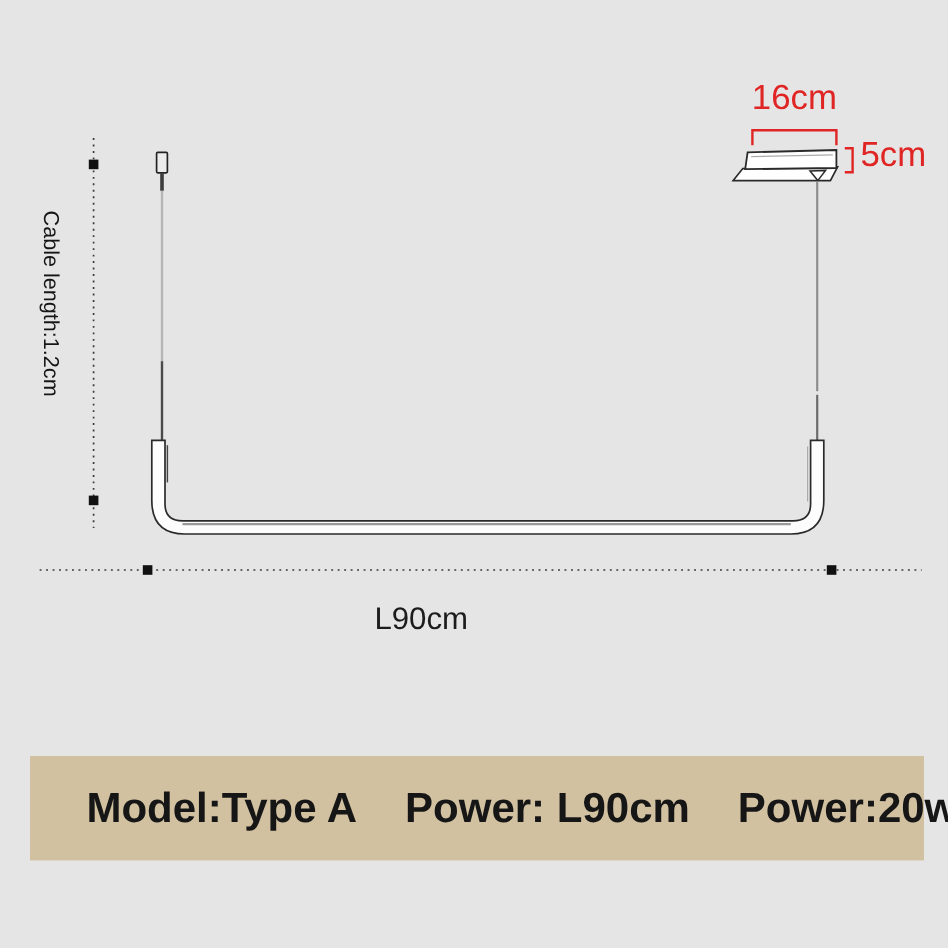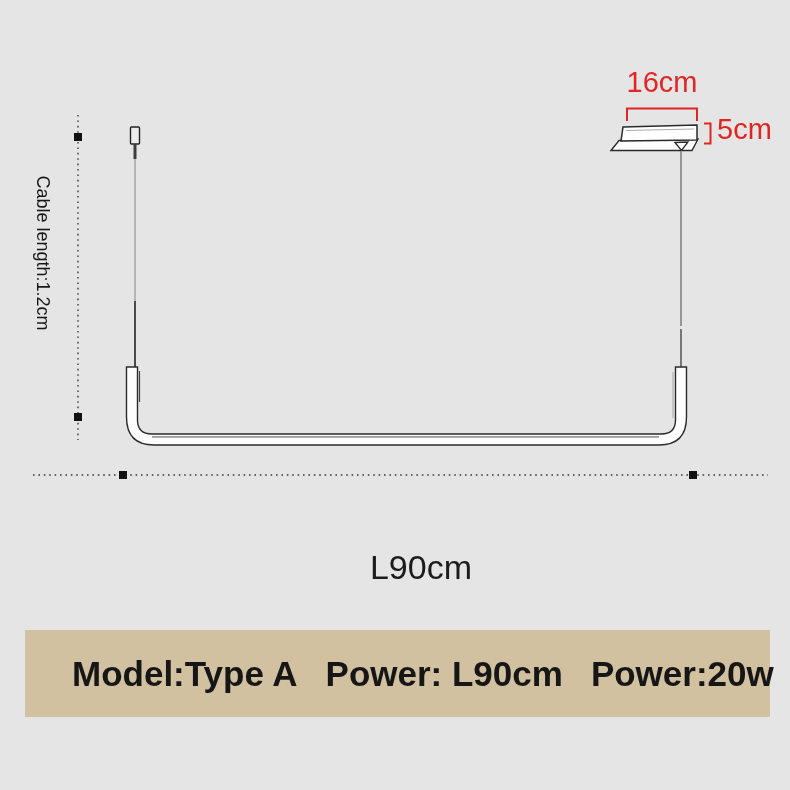--- a/index.html
+++ b/index.html
@@ -16,25 +16,25 @@
   .drawing{position:absolute;left:0;top:0;}
   .accent-stroke{stroke:var(--accent);fill:none;stroke-width:2;}
   .label{position:absolute;color:#1c1c1c;white-space:nowrap;}
   .dim-accent{color:var(--accent);}
   .dim-width{left:612px;top:66px;width:100px;text-align:center;font-size:29px;}
   .dim-height{left:717px;top:113px;width:75px;text-align:left;font-size:29px;}
   .cable-label{
     left:-48px;top:242px;width:180px;height:22px;text-align:center;
     font-size:18px;transform:rotate(90deg);transform-origin:center;color:#161616;
   }
-  .l90-label{left:312px;top:500px;width:160px;text-align:right;font-size:34px;margin-top:48px;}
+  .l90-label{left:312px;top:500px;width:160px;text-align:left;font-size:26px;}
   .banner{
     position:absolute;left:25px;top:630px;width:745px;height:87px;
     background:var(--banner-bg);color:var(--banner-text);
-    display:flex;align-items:center;gap:28px;
+    display:flex;align-items:center;gap:40px;
     padding-left:47px;box-sizing:border-box;
     font-size:35px;font-weight:bold;
   }
   .banner span{white-space:nowrap;}
 </style>
 </head>
 <body>
 
 <div class="stage">
 

